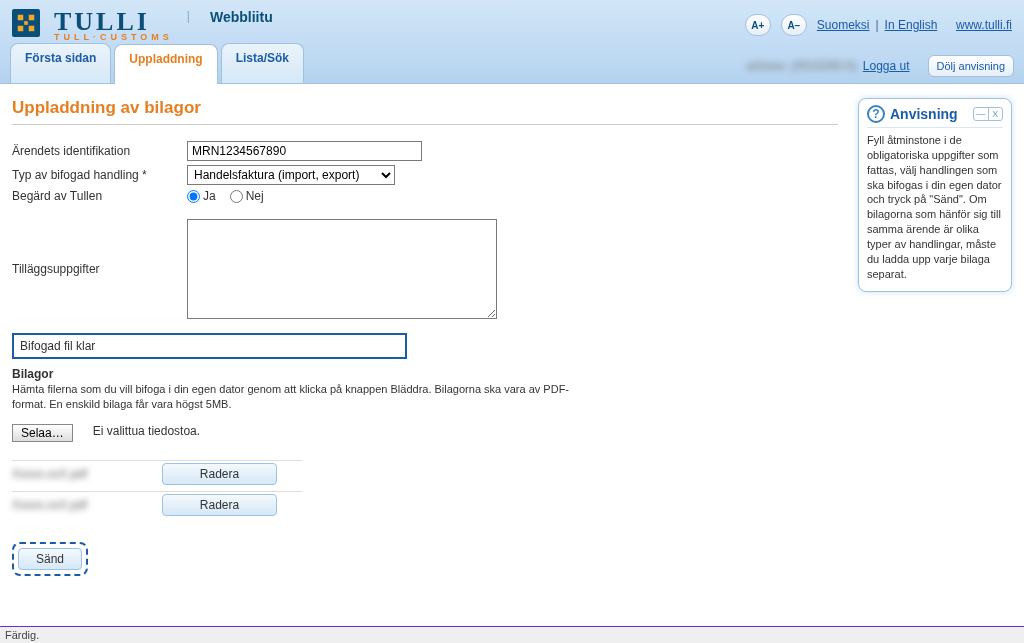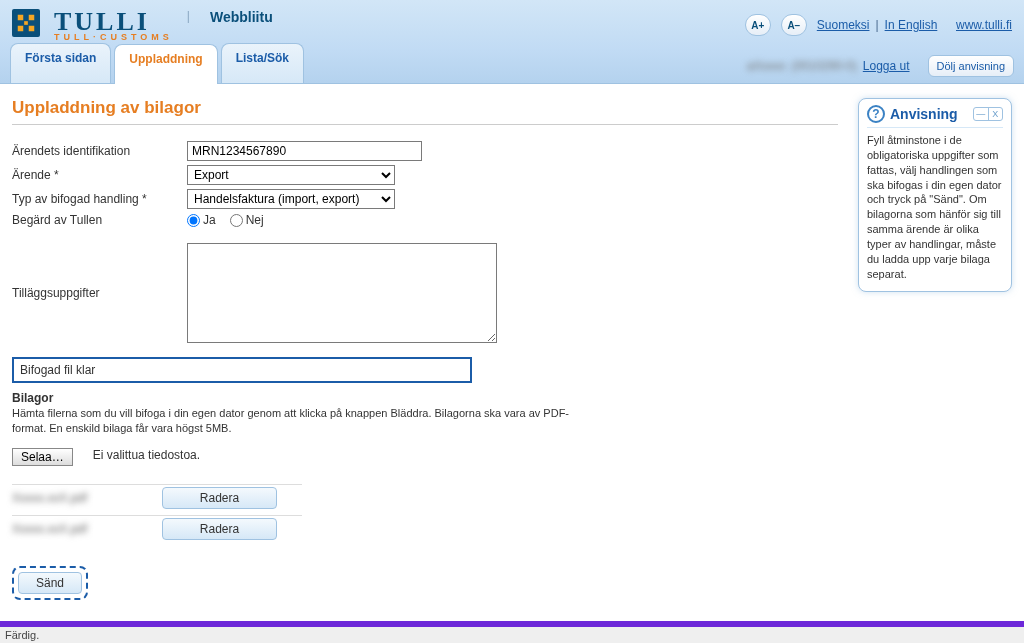--- a/index.html
+++ b/index.html
@@ -36,21 +36,21 @@
 .form-row { display: flex; align-items: center; margin-bottom: 4px; }
 .form-label { width: 175px; color: #333; font-size: 12px; }
 .form-input { width: 235px; padding: 2px 4px; border: 1px solid #7a7a7a; font-size: 12px; height: 20px; }
 .form-select { width: 208px; padding: 1px 2px; border: 1px solid #7a7a7a; font-size: 12px; height: 20px; background: #fff; }
 .radio-group { display: flex; gap: 14px; align-items: center; }
 .radio-group label { display: flex; align-items: center; gap: 3px; font-size: 12px; }
 
 .form-row.align-top { align-items: center; margin-top: 16px; }
 .textarea { width: 310px; height: 100px; border: 1px solid #7a7a7a; resize: both; font: inherit; padding: 3px; }
 
-.info-box { border: 2px solid #1b5ca8; padding: 4px 6px; width: 460px; margin-top: 14px; font-size: 12px; }
+.info-box { border: 2px solid #1b5ca8; padding: 4px 6px; width: 395px; margin-top: 14px; font-size: 12px; }
 
 .section-label { font-weight: bold; font-size: 12px; margin-top: 8px; }
 .section-help { font-size: 11px; color: #333; margin-top: 1px; margin-bottom: 12px; max-width: 560px; line-height: 1.35; }
 
 .file-browse { display: flex; gap: 20px; margin-bottom: 18px; }
 .file-browse button { font-size: 12px; padding: 1px 8px; border: 1px solid #888; background: linear-gradient(#fff,#ddd); cursor: pointer; }
 .file-browse span { font-size: 12px; }
 
 .file-row { display: flex; align-items: center; gap: 60px; margin-bottom: 6px; padding-top: 2px; border-top: 1px solid #ddd; width: 290px; }
 .file-row .fname { filter: blur(3px); color: #666; font-size: 12px; width: 90px; }
@@ -64,21 +64,21 @@
 .instructions-box { border: 1px solid #9fc2e1; border-radius: 8px; background: #fff; box-shadow: 0 0 6px rgba(160,195,225,.5); padding: 6px 8px 10px; }
 .instructions-head { display: flex; align-items: center; gap: 5px; border-bottom: 1px solid #d6e8f7; padding-bottom: 4px; margin-bottom: 5px; }
 .help-icon { width: 18px; height: 18px; border-radius: 50%; border: 2px solid #3b82c4; color: #3b82c4; font-weight: bold; font-size: 12px; display: flex; align-items: center; justify-content: center; }
 .instructions-head .title { color: #1b5ca8; font-weight: bold; font-size: 14px; }
 .win-ctrl { margin-left: auto; width: 30px; height: 14px; border: 1px solid #9fc2e1; border-radius: 3px; display: flex; }
 .win-ctrl span { flex: 1; font-size: 9px; color: #6ea0cc; text-align: center; line-height: 12px; cursor: pointer; }
 .win-ctrl span:first-child { border-right: 1px solid #9fc2e1; }
 .instructions-body { font-size: 11px; line-height: 1.35; color: #333; }
 
 
-.footer { border-top: 6px solid #6d28d9; background: #efefef; padding: 2px 5px; font-size: 11px; color: #444; position: fixed; bottom: 0; left: 0; right: 0; width: 1024px; }
+.footer { border-top: 1px solid #6d28d9; background: #efefef; padding: 2px 5px; font-size: 11px; color: #444; position: fixed; bottom: 0; left: 0; right: 0; width: 1024px; }
 </style>
 </head>
 <body>
 
 <div class="header">
   <div class="logo-block">
     <div class="logo-icon">
       <svg viewBox="0 0 24 24">
           <g fill="#f5a623">
             <rect x="3" y="3" width="6" height="6"></rect>
@@ -123,26 +123,20 @@
 
 <div class="content">
   <div class="main">
     <div class="page-title">Uppladdning av bilagor</div>
 
     <div class="form-row">
       <div class="form-label">Ärendets identifikation</div>
       <input class="form-input" value="MRN1234567890" style="">
     </div>
 
-    <div class="form-row">
-      <div class="form-label">Ärende *</div>
-      <select class="form-select">
-        <option>Export</option>
-      </select>
-    </div>
 
     <div class="form-row">
       <div class="form-label">Typ av bifogad handling *</div>
       <select class="form-select">
         <option>Handelsfaktura (import, export)</option>
       </select>
     </div>
 
     <div class="form-row">
       <div class="form-label">Begärd av Tullen</div>

